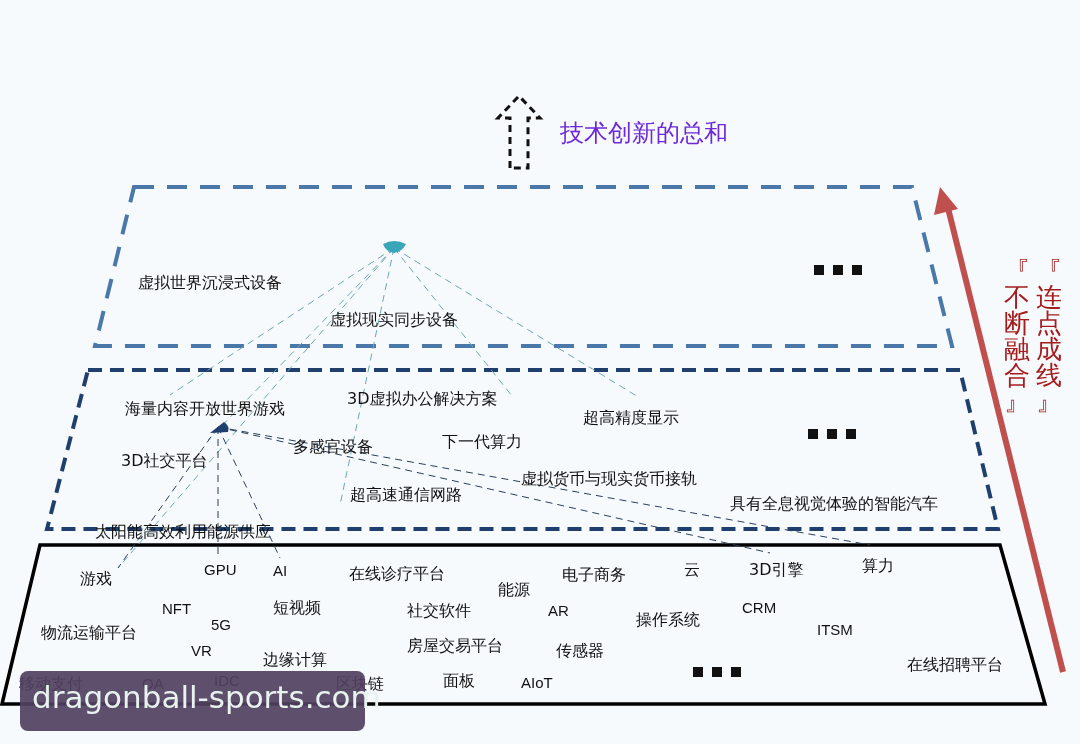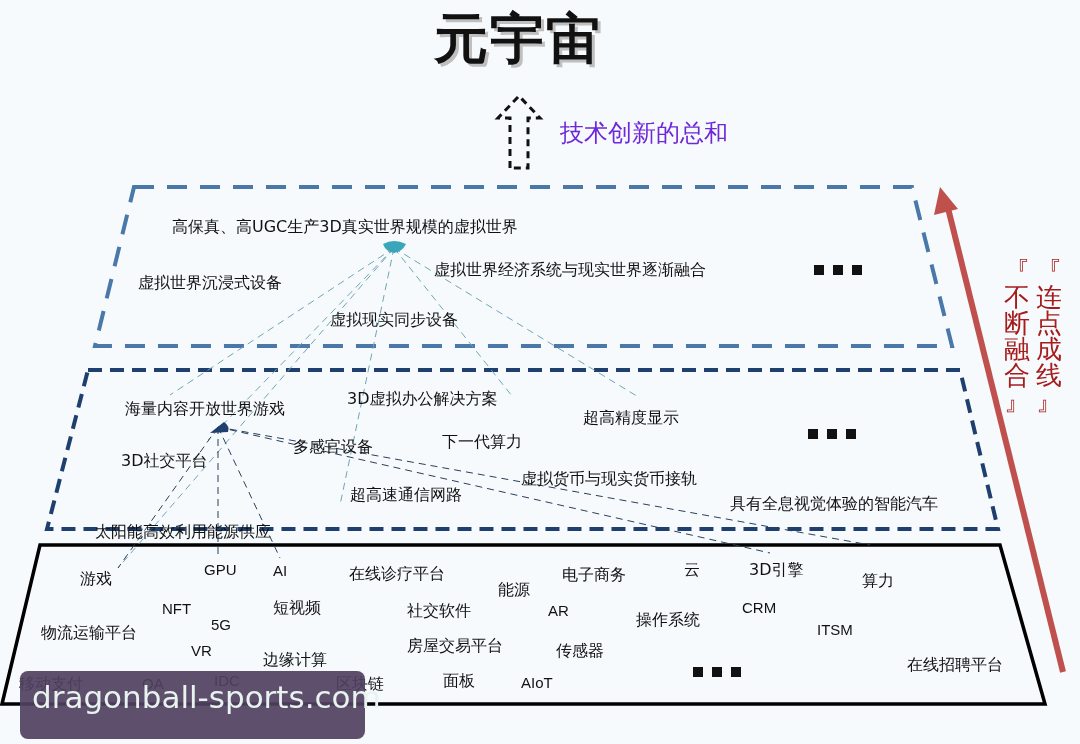--- a/index.html
+++ b/index.html
@@ -27,21 +27,21 @@
   .t3 { font-size: 16px; }
   .t3.en { font-family: "Liberation Sans Narrow", "Liberation Sans", sans-serif; font-size: 15px; }
   .dots { position: absolute; display: flex; gap: 9px; }
   .dots span { width: 10px; height: 10px; background: #111; display: block; }
   .vert {
     position: absolute; color: #a51c1c; font-size: 26px; line-height: 1.0;
     width: 26px; text-align: center;
   }
   .vert span { display: block; }
   .watermark {
-    position: absolute; left: 20px; top: 671px; width: 345px; height: 68px;
+    position: absolute; left: 20px; top: 671px; width: 345px; height: 60px;
     background: rgba(80, 64, 96, 0.92); border-radius: 8px;
     color: #e8f2ee; font-size: 31px; line-height: 52px; padding-left: 12px;
     box-sizing: border-box; white-space: nowrap;
   }
 </style>
 </head>
 <body>
 
 <div class="canvas">
 
@@ -72,26 +72,23 @@
       <line x1="218" y1="427" x2="870" y2="545"></line>
     </g>
     <path d="M210,433 L224,422 Q230,426 228,432 Z" fill="#1f3f6e"></path>
 
     <path d="M510,168 L510,118 L498,118 L519,96 L540,118 L528,118 L528,168 Z" fill="none" stroke="#111" stroke-width="3" stroke-dasharray="7,5"></path>
 
     <line x1="1063" y1="672" x2="948" y2="208" stroke="#c0504d" stroke-width="6"></line>
     <path d="M940,187 L934,215 L958,209 Z" fill="#c0504d"></path>
   </svg>
 
-  <div class="title">元宇宙</div>
   <div class="subtitle">技术创新的总和</div>
 
-  <div class="lbl t1" style="left:172px; top:219px;">高保真、高UGC生产3D真实世界规模的虚拟世界</div>
   <div class="lbl t1" style="left:138px; top:275px;">虚拟世界沉浸式设备</div>
-  <div class="lbl t1" style="left:434px; top:262px;">虚拟世界经济系统与现实世界逐渐融合</div>
   <div class="lbl t1" style="left:330px; top:312px;">虚拟现实同步设备</div>
   <div class="dots" style="left:814px; top:265px;">
       <span></span>
       <span></span>
       <span></span>
     </div>
 
   <div class="lbl t2" style="left:125px; top:401px;">海量内容开放世界游戏</div>
   <div class="lbl t2" style="left:347px; top:391px;">3D虚拟办公解决方案</div>
   <div class="lbl t2" style="left:583px; top:410px;">超高精度显示</div>
@@ -109,21 +106,21 @@
     </div>
 
   <div class="lbl t3" style="left:80px; top:571px;">游戏</div>
   <div class="lbl t3 en" style="left:204px; top:562px;">GPU</div>
   <div class="lbl t3 en" style="left:273px; top:563px;">AI</div>
   <div class="lbl t3" style="left:349px; top:566px;">在线诊疗平台</div>
   <div class="lbl t3" style="left:498px; top:582px;">能源</div>
   <div class="lbl t3" style="left:562px; top:567px;">电子商务</div>
   <div class="lbl t3" style="left:684px; top:562px;">云</div>
   <div class="lbl t3" style="left:749px; top:562px;">3D引擎</div>
-  <div class="lbl t3" style="left:862px; top:558px;margin-top:15px;">算力</div>
+  <div class="lbl t3" style="left:862px; top:558px;">算力</div>
   <div class="lbl t3 en" style="left:162px; top:601px;">NFT</div>
   <div class="lbl t3" style="left:273px; top:600px;">短视频</div>
   <div class="lbl t3" style="left:407px; top:603px;">社交软件</div>
   <div class="lbl t3 en" style="left:548px; top:603px;">AR</div>
   <div class="lbl t3" style="left:636px; top:612px;">操作系统</div>
   <div class="lbl t3 en" style="left:742px; top:600px;">CRM</div>
   <div class="lbl t3" style="left:41px; top:625px;">物流运输平台</div>
   <div class="lbl t3 en" style="left:211px; top:617px;">5G</div>
   <div class="lbl t3 en" style="left:817px; top:622px;">ITSM</div>
   <div class="lbl t3 en" style="left:191px; top:643px;">VR</div>

